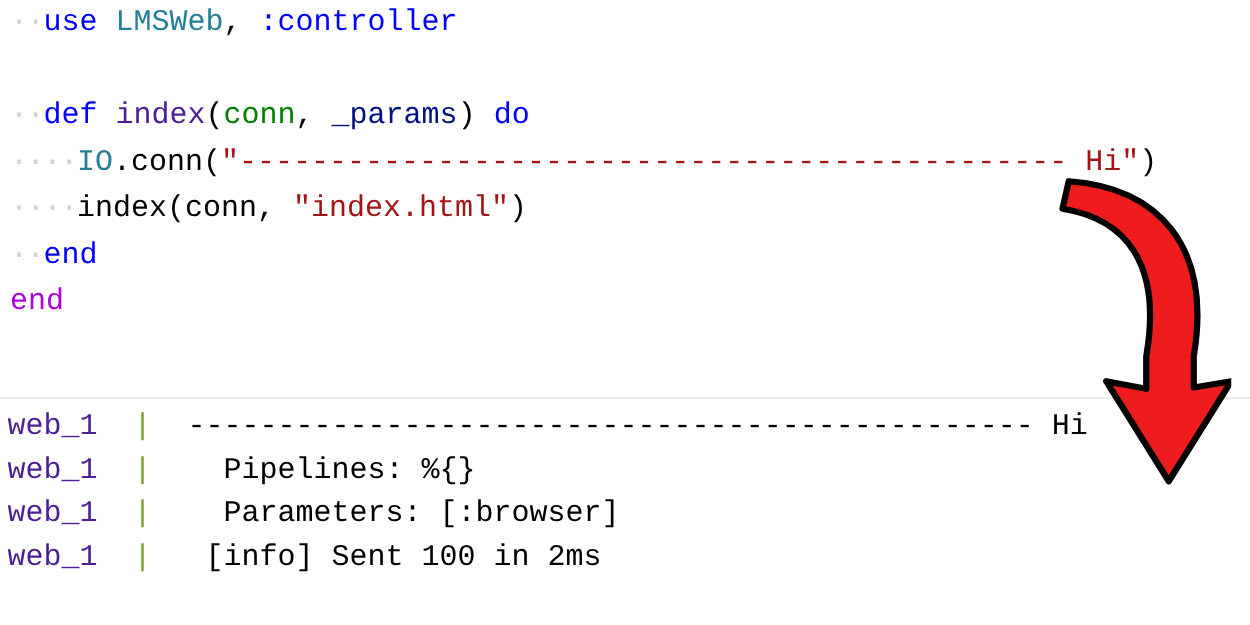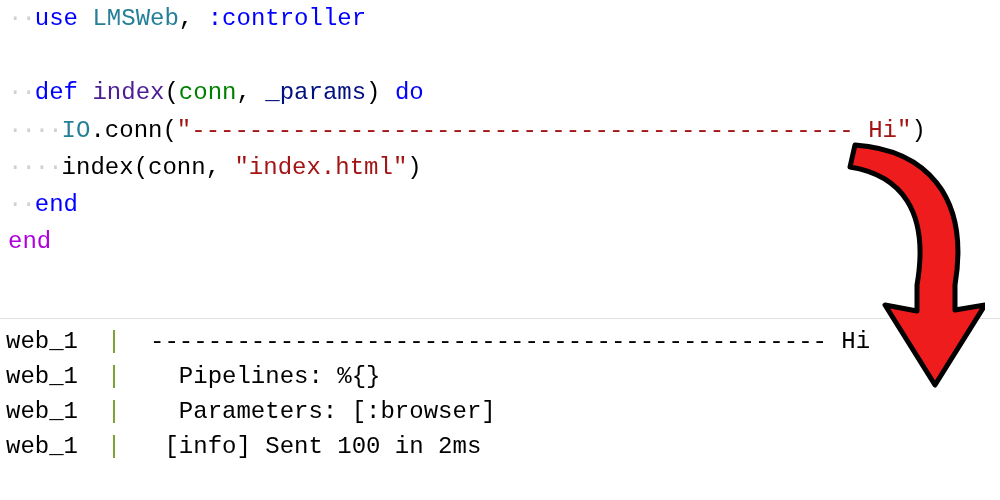--- a/index.html
+++ b/index.html
@@ -38,21 +38,21 @@
       padding: 0 0 0 6px;
       line-height: 1.45;
       font-size: 24px;
       margin-top: 58px;
       border-top: 1px solid #e0e0e0;
       padding-top: 6px;
     }
     .term-line {
       white-space: pre;
     }
-    .proc-name { color: #000000; }
+    .proc-name { color: #4c1d95; }
     .pipe-sep { color: #7a9e2f; }
     .term-text { color: #000000; }
     .arrow-container {
       position: absolute;
       top: 135px;
       right: 15px;
       width: 180px;
       height: 260px;
       pointer-events: none;
     }

